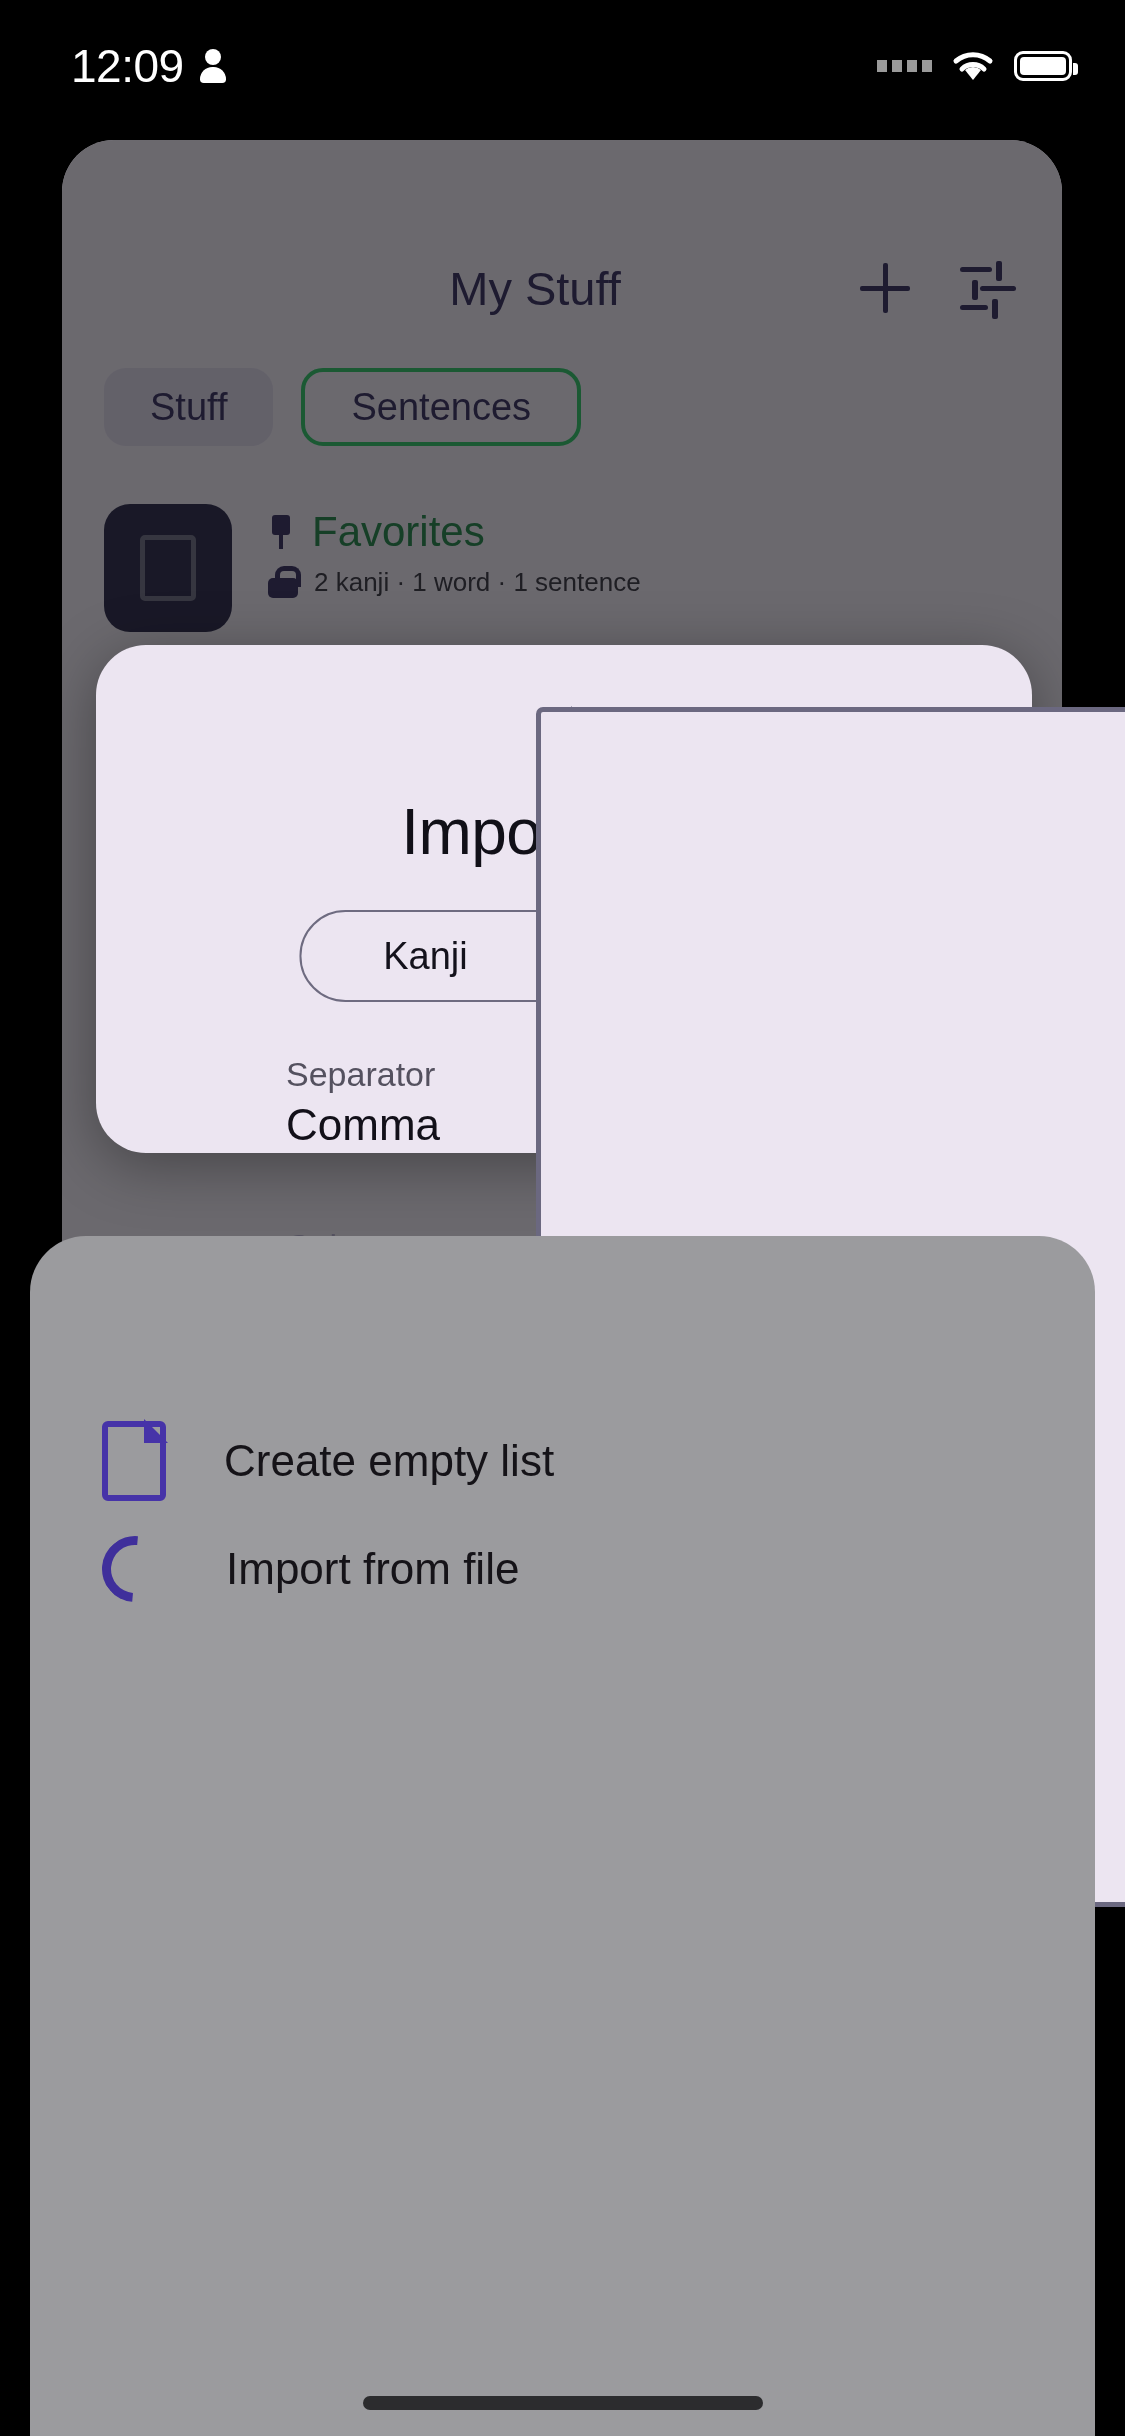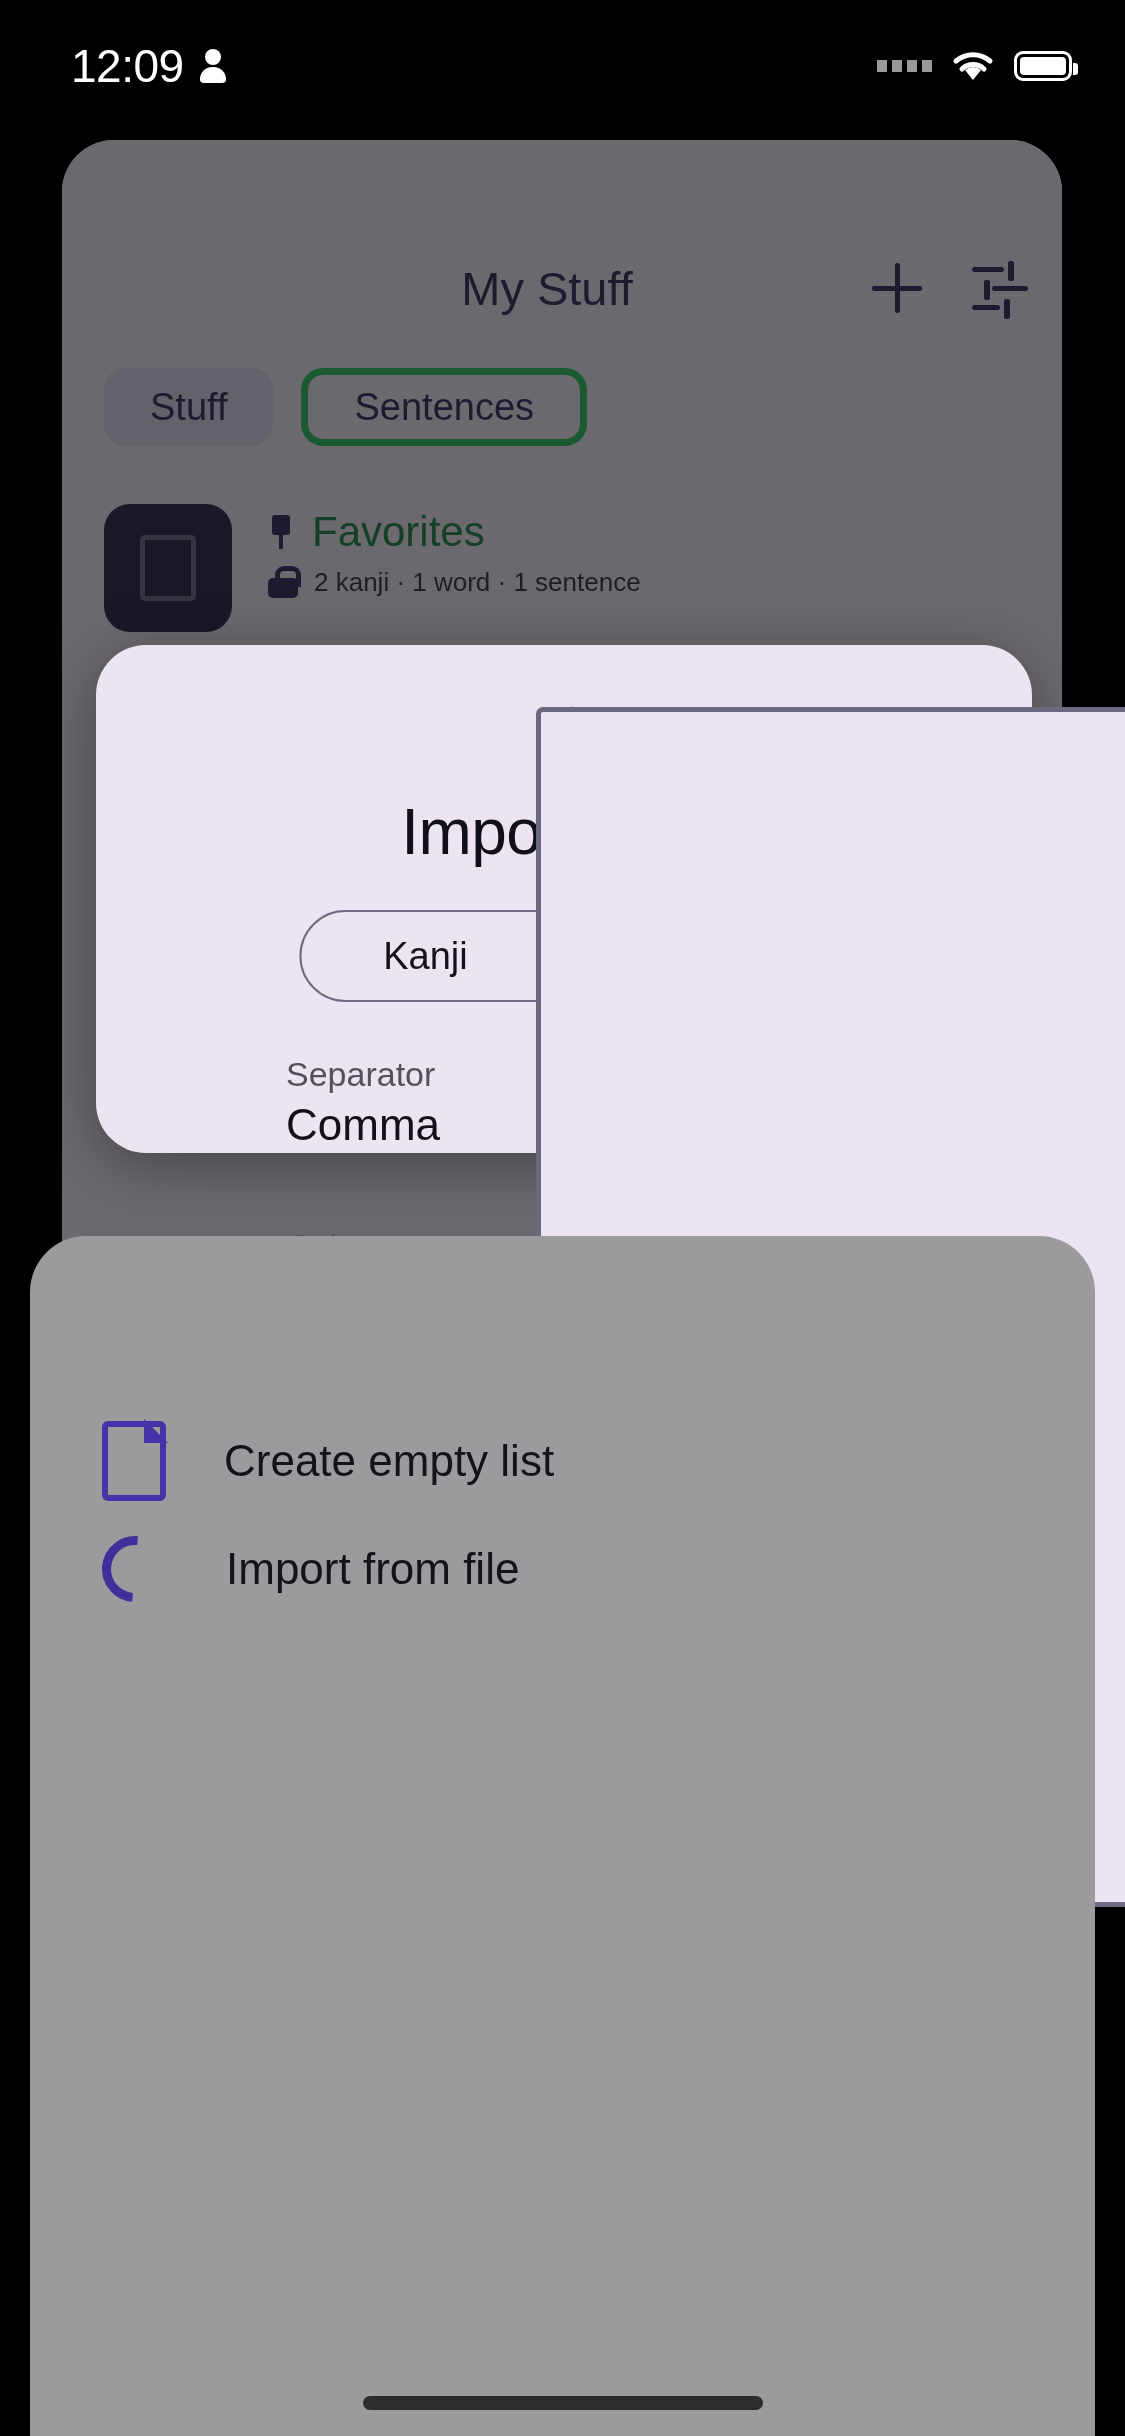--- a/index.html
+++ b/index.html
@@ -26,38 +26,38 @@
   .sb-batt { width:58px; height:30px; border:3px solid #fff; border-radius:9px; position:relative; }
   .sb-batt::before { content:""; position:absolute; inset:3px; background:#fff; border-radius:4px; }
   .sb-batt::after  { content:""; position:absolute; right:-9px; top:9px; width:5px; height:12px;
                      background:#fff; border-radius:0 3px 3px 0; }
 
   
   .app { position:absolute; left:62px; top:140px; width:1000px; height:2180px;
          background:#f3eef7; border-radius:52px; overflow:hidden; }
   .scrim { position:absolute; inset:0; background:rgba(22,22,26,0.62); z-index:10; }
 
-  .appbar { position:absolute; top:100px; left:12px; width:1000px; height:96px;
+  .appbar { position:absolute; top:100px; left:0; width:1000px; height:96px;
             display:flex; align-items:center; }
   .appbar-title { flex:1; text-align:center; font-size:47px; color:#2b2356;
                   font-weight:400; padding-left:150px; }
   .appbar-actions { display:flex; align-items:center; gap:48px; padding-right:46px; }
   .ic-plus { width:54px; height:54px; position:relative; }
   .ic-plus::before,.ic-plus::after{ content:""; position:absolute; background:#2b2356; border-radius:2px;}
   .ic-plus::before{ left:25px; top:2px; width:5px; height:50px; }
   .ic-plus::after { top:25px; left:2px; height:5px; width:50px; }
   .ic-tune { width:56px; height:54px; position:relative; }
   .ic-tune .bar { position:absolute; height:5px; background:#2b2356; border-radius:3px; }
   .ic-tune .knob{ position:absolute; width:6px; height:20px; background:#2b2356; border-radius:2px; }
 
   .chips { position:absolute; top:228px; left:42px; display:flex; gap:28px; }
   .chip { height:78px; padding:0 46px; border-radius:22px; display:flex; align-items:center;
           font-size:38px; color:#2b2356; }
   .chip.sel { background:rgba(180,170,210,0.30); }
-  .chip.out { border:7px solid #22c55e; }
+  .chip.out { border:4px solid #22c55e; }
 
   .rows { position:absolute; top:350px; left:0; width:1000px; }
   .row { display:flex; align-items:flex-start; gap:36px; padding:0 0 0 42px; height:250px; }
   .tile { width:128px; height:128px; border-radius:26px; flex:none; margin-top:14px;
           display:flex; align-items:center; justify-content:center; }
   .tile .bk { width:56px; height:66px; border:5px solid rgba(255,255,255,0.34); border-radius:5px;
               position:relative; }
   .tile .bk::after { content:""; position:absolute; left:-5px; bottom:-5px; width:56px; height:22px;
                      background:transparent; border-bottom:0; }
   .rowtxt { padding-top:18px; }

